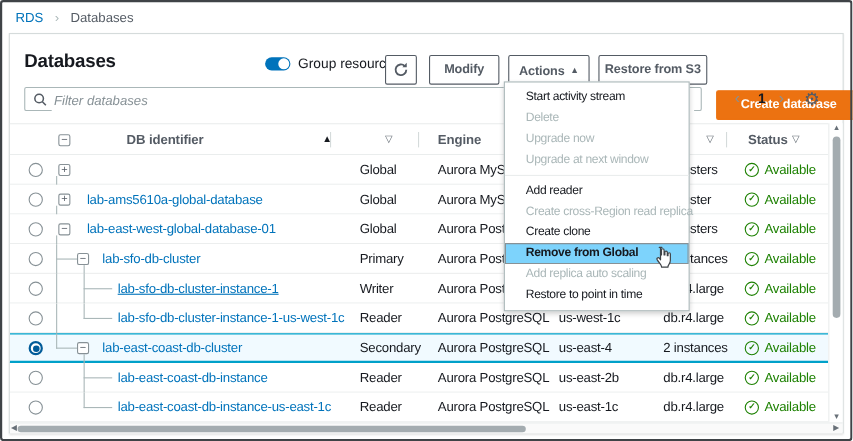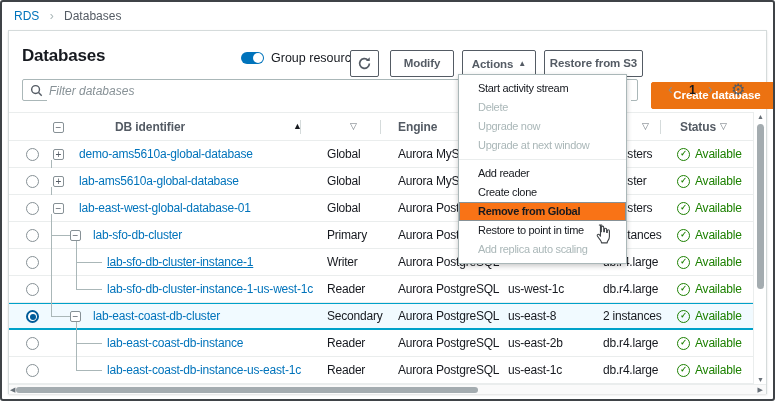--- a/index.html
+++ b/index.html
@@ -59,21 +59,21 @@
   .tline{position:absolute;width:0;border-left:1px solid #aab7b8;}
   .tstub{position:absolute;height:0;border-top:1px solid #aab7b8;top:13px;}
   .st-icon{position:absolute;left:668px;top:7px;width:13px;height:13px;border:1.5px solid #1d8102;border-radius:50%;
            box-sizing:border-box;color:#1d8102;font-size:8px;line-height:10px;text-align:center;font-weight:bold;}
   .st-text{position:absolute;left:686px;top:0;line-height:26px;color:#1d8102;letter-spacing:-0.2px;}
   
   .menu{position:absolute;left:458px;top:74px;width:169px;box-sizing:border-box;background:#fff;border:1px solid #aab7b8;
         box-shadow:0 2px 5px rgba(0,0,0,.22);padding:4px 0;z-index:40;}
   .menu-item{height:19px;line-height:19px;padding-left:19px;font-size:11px;letter-spacing:-0.3px;color:#16191f;white-space:nowrap;}
   .menu-item.disabled{color:#aab7b8;}
-  .menu-item.hovered{background:#f97316;box-shadow:inset 0 0 0 1px #879196;font-weight:bold;}
+  .menu-item.hovered{background:#7dd3fc;box-shadow:inset 0 0 0 1px #879196;font-weight:bold;}
   .menu-divider{border-top:1px solid #eaeded;margin:4px 0;}
   .hand{position:absolute;left:592px;top:223px;z-index:50;}
   
   .vscroll{position:absolute;left:753px;top:112px;width:13px;height:272px;border-left:1px solid #eaeded;box-sizing:border-box;background:#fff;}
   .vscroll .thumb{position:absolute;left:3px;top:12px;width:7px;height:165px;background:#a4acb0;border-radius:4px;}
   .varrow{position:absolute;left:3px;font-size:7px;color:#687078;}
   .hscroll{position:absolute;left:9px;top:384px;width:757px;height:10px;background:#fafafa;border-top:1px solid #eaeded;box-sizing:border-box;}
   .hscroll .thumb{position:absolute;left:7px;top:2px;width:462px;height:6px;background:#a4acb0;border-radius:3px;}
   .harrow{position:absolute;top:0px;font-size:7px;color:#687078;line-height:9px;}
 </style>
@@ -135,21 +135,20 @@
     <span class="sort-f" style="left:633px;">▽</span>
     <span class="hdiv" style="left:651px;"></span>
     <span class="hlabel" style="left:671px;">Status</span>
     <span class="sort-f" style="left:711px;">▽</span>
   </div>
   <div id="tbody">
       <div class="trow" style="top: 29px;">
         <span class="radio"></span>
         <span class="xbox" style="left: 44px;">+</span>
         <span class="tline" style="left: 42px; top: 19px; height: 8px;"></span>
-        <span class="cell cell-id" style="left: 70px;">demo-ams5610a-global-database</span>
         <span class="cell" style="left: 318px;">Global</span>
         <span class="cell" style="left: 389px;">Aurora MySQL</span>
         <span class="cell" style="left: 499px;"></span>
         <span class="cell" style="left: 594px;">2 clusters</span>
         <span class="st-icon">✓</span>
         <span class="st-text">Available</span>
       </div>
       <div class="trow" style="top: 56px;">
         <span class="radio"></span>
         <span class="xbox" style="left: 44px;">+</span>
@@ -216,21 +215,21 @@
       </div>
       <div class="trow selected" style="top: 191px;">
         <span class="radio on"></span>
         <span class="tline" style="left: 42px; top: 0px; height: 14px;"></span>
         <span class="tstub" style="left: 42px; width: 19px;"></span>
         <span class="xbox" style="left: 61px;">−</span>
         <span class="tline" style="left: 67px; top: 19px; height: 8px;"></span>
         <span class="cell cell-id" style="left: 84px;">lab-east-coast-db-cluster</span>
         <span class="cell" style="left: 318px;">Secondary</span>
         <span class="cell" style="left: 389px;">Aurora PostgreSQL</span>
-        <span class="cell" style="left: 499px;">us-east-8</span>
+        <span class="cell" style="left: 499px;">us-east-4</span>
         <span class="cell" style="left: 594px;">2 instances</span>
         <span class="st-icon">✓</span>
         <span class="st-text">Available</span>
       </div>
       <div class="trow" style="top: 218px;">
         <span class="radio"></span>
         <span class="tline" style="left: 67px; top: 0px; height: 27px;"></span>
         <span class="tstub" style="left: 67px; width: 26px;"></span>
         <span class="cell cell-id" style="left: 98px;">lab-east-coast-db-instance</span>
         <span class="cell" style="left: 318px;">Reader</span>
@@ -255,24 +254,25 @@
     </div>
 </div>
 
 <div class="menu" id="actions-menu">
     <div class="menu-item">Start activity stream</div>
     <div class="menu-item disabled">Delete</div>
     <div class="menu-item disabled">Upgrade now</div>
     <div class="menu-item disabled">Upgrade at next window</div>
     <div class="menu-divider"></div>
     <div class="menu-item">Add reader</div>
+    <div class="menu-item disabled">Create cross-Region read replica</div>
     <div class="menu-item">Create clone</div>
     <div class="menu-item hovered">Remove from Global</div>
+    <div class="menu-item disabled">Add replica auto scaling</div>
     <div class="menu-item">Restore to point in time</div>
-    <div class="menu-item disabled">Add replica auto scaling</div>
   </div>
 
 <div class="hand">
   <svg width="19" height="21" viewBox="0 0 24 26">
       <path d="M9.3 2.2c.9 0 1.6.7 1.6 1.6v7h.9V5.3c0-.9.7-1.6 1.5-1.6s1.5.7 1.5 1.6v5.5h.9v-3c0-.9.6-1.5 1.4-1.5.8 0 1.4.6 1.4 1.5v3.8h.8V9.7c0-.8.6-1.4 1.4-1.4.7 0 1.3.6 1.3 1.4v7.2c0 2.1-.5 3.4-1.6 4.8-.8 1-1.2 1.9-1.2 3.1H12c0-1.5-.7-2.5-1.9-4-1.2-1.5-2.7-3.5-3.3-4.6-.4-.8-.2-1.6.5-2 .8-.5 1.7-.2 2.3.7l1.1 1.5V3.8c0-.9.7-1.6 1.6-1.6z" fill="#ffffff" stroke="#3f4347" stroke-width="1.4" stroke-linejoin="round"></path>
     </svg>
 </div>
 
 <div class="vscroll">
   <span class="varrow" style="top:1px;">▲</span>

